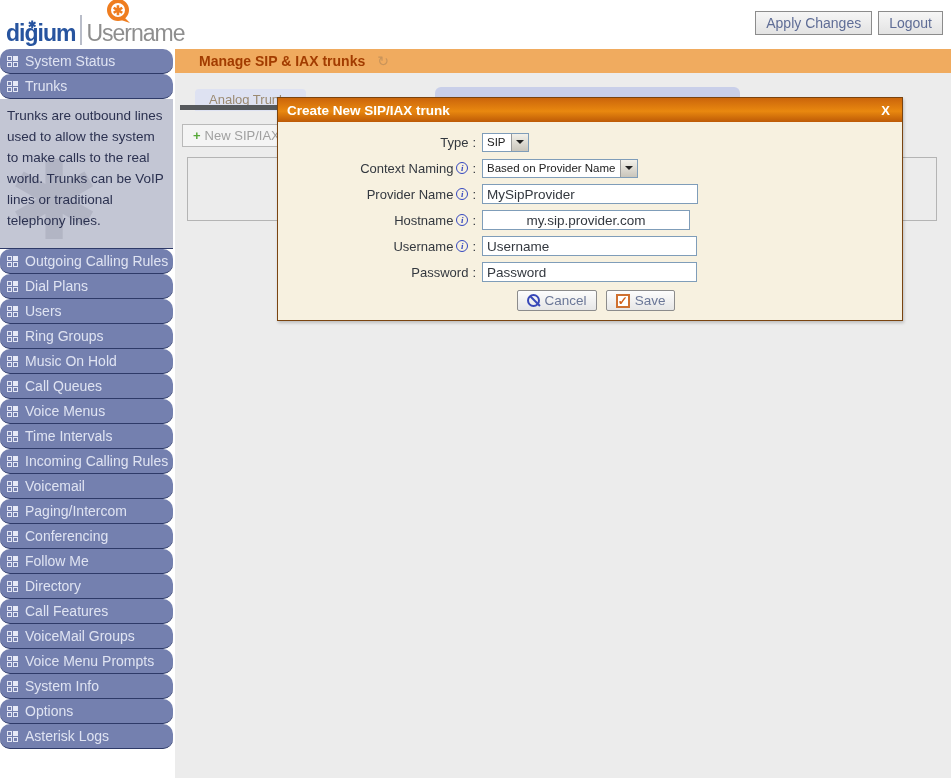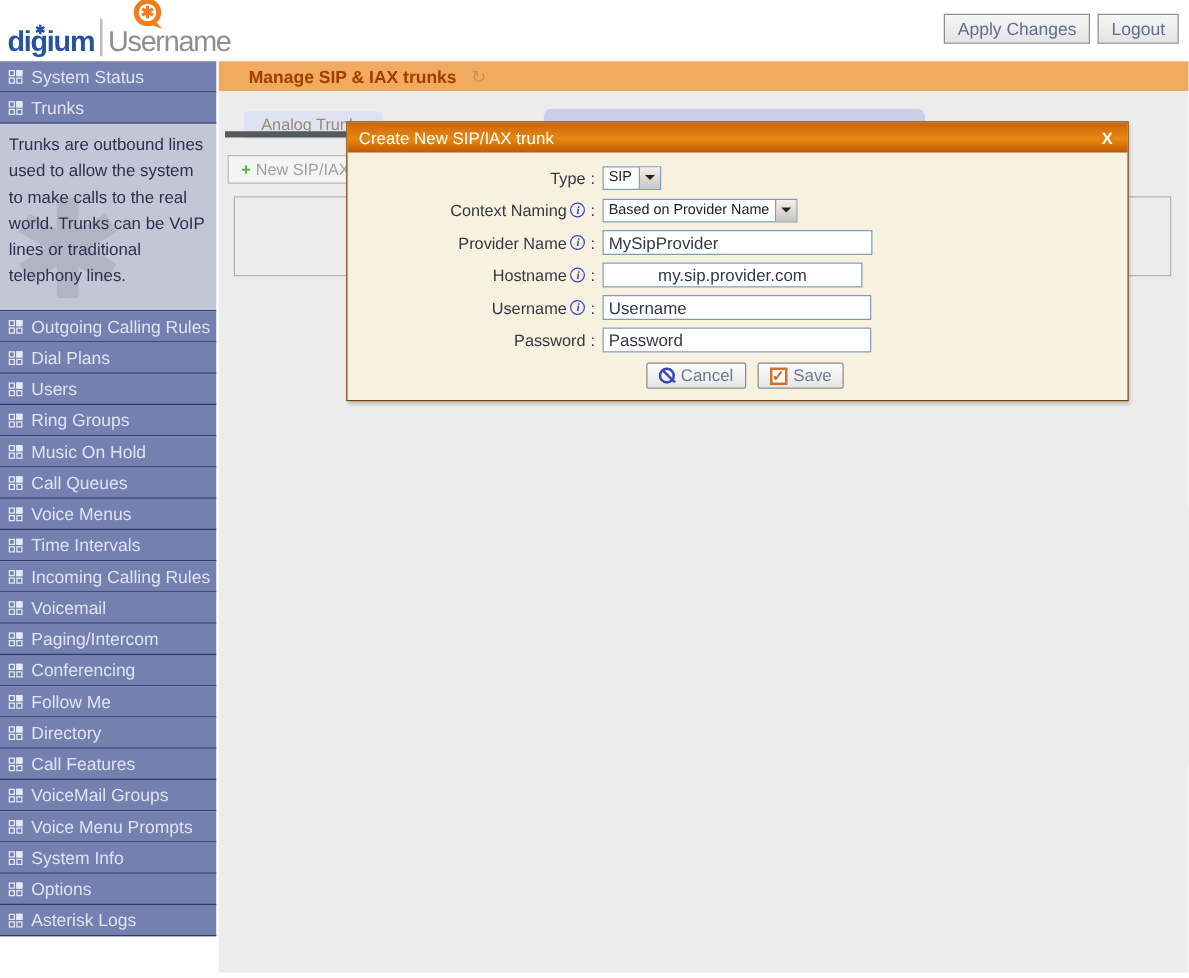--- a/index.html
+++ b/index.html
@@ -14,21 +14,21 @@
   .digium-star { position:absolute; top:-8px; left:22px; font-size:10px; color:#27549f; }
   .logo-divider { width:2px; height:30px; background:#b9bdc9; margin:0 4px 2px 5px; }
   .logo-asterisk-wrap { position:relative; padding-top:20px; }
   .asterisk-bubble { position:absolute; top:-2px; left:18px; }
   .logo-asterisk { font-size:23px; color:#8e8e8e; letter-spacing:-1px; line-height:24px; padding-bottom:2px; display:block;}
   .hdr-buttons { position:absolute; right:8px; top:11px; display:flex; gap:6px;align-items:center; }
   .hdr-btn { font-size:14px; color:#5f6d96; background:linear-gradient(#f6f6f6,#e3e3e3); border:1px solid #8c8c8c; padding:3px 10px; cursor:pointer; font-family:inherit; }
 
   
   .sidebar { position:absolute; left:0; top:49px; width:173px; }
-  .side-item { height:25px; background:#7480af; border-bottom:1px solid #2e3a68; color:#dfe3f2; font-size:14px; display:flex; align-items:center; padding-left:7px; cursor:pointer; }
+  .side-item { height:25px; background:#7480af; border-bottom:1px solid #2e3a68; color:#dfe3f2; font-size:14px; display:flex; align-items:center; padding-left:7px; cursor:pointer;border-radius:10px; }
   .side-label { margin-left:7px; white-space:nowrap; }
   .grid-icon { display:inline-grid; grid-template-columns:5px 5px; grid-template-rows:5px 5px; gap:1px; }
   .grid-icon i { width:5px; height:5px; border:1px solid #e6e9f6; }
   .grid-icon i:nth-child(2) { background:#e6e9f6; }
   .side-desc { position:relative; height:150px; background:#c3c6d4; border-bottom:1px solid #2e3a68; color:#2b3150; font-size:13.5px; line-height:1.55; padding:7px 6px 0 7px; overflow:hidden; }
   .side-desc .watermark { position:absolute; left:8px; bottom:-38px; font-size:110px; color:#b2b5c4; z-index:0; }
   .side-desc .desc-text { position:relative; z-index:1; }
 
   
   .main-titlebar { position:absolute; left:175px; top:49px; width:776px; height:24px; background:#f0ab5f; color:#a23c00; font-weight:bold; font-size:14px; line-height:24px; padding-left:24px; }
@@ -37,21 +37,21 @@
   .tab { position:absolute; left:20px; top:16px; background:#dee2f2; color:#9b8a72; font-size:13px; padding:3px 14px 4px 14px; border-radius:4px 4px 0 0; cursor:pointer; white-space:nowrap; }
   .tab-selected { position:absolute; left:260px; top:14px; width:305px; height:26px; background:#c9cfe9; border-radius:6px 6px 0 0; cursor:pointer; }
   .tab-underline { position:absolute; left:5px; top:32px; width:560px; height:5px; background:#56595c; }
   .new-btn { position:absolute; left:7px; top:51px; background:#f4f4f4; border:1px solid #b9b9b9; color:#a0a0a0; font-size:13px; padding:3px 10px; cursor:pointer; white-space:nowrap; font-family:inherit; }
   .plus-icon { color:#57a839; font-weight:bold; margin-right:4px; }
   .empty-box { position:absolute; left:12px; top:84px; width:750px; height:64px; border:1px solid #b4b4b4; }
 
   
   .modal { position:absolute; left:277px; top:97px; width:626px; background:#f7f1e0; border:1px solid #7a4410; z-index:10; box-shadow:1px 2px 3px rgba(0,0,0,0.2); }
   .modal-titlebar { height:24px; background:linear-gradient(180deg,#cb650b 0%, #e9880f 55%, #bd5a06 100%); color:#ffffff; display:flex; align-items:center; }
-  .modal-title { font-weight:normal; font-size:13.5px; padding-left:9px; flex:1; }
+  .modal-title { font-weight:bold; font-size:13.5px; padding-left:9px; flex:1; }
   .modal-close { color:#ffffff; font-weight:bold; font-size:13px; padding:0 12px; cursor:pointer; }
   .modal-body { padding:7px 0 9px 12px; }
   .form-row { display:flex; align-items:center; height:26px; }
   .form-label { width:188px; text-align:right; font-size:13px; color:#33383f; display:flex; justify-content:flex-end; align-items:center; gap:3px; }
   .colon { color:#33383f; font-size:13px; margin:0 2px 0 1px; }
   .info-icon { display:inline-block; width:12px; height:12px; border:1px solid #3447c0; border-radius:50%; color:#3447c0; font-size:9px; font-weight:bold; line-height:11px; text-align:center; font-family:"Liberation Serif", serif; font-style:italic; cursor:pointer; }
   .form-control { margin-left:4px; display:flex; align-items:center; }
   .text-input { height:20px; border:1px solid #7f9db9; font-size:13.5px; color:#33383f; padding:0 4px; font-family:inherit; background:#ffffff; }
   .w-provider { width:216px; } .w-host { width:208px;text-align:center; } .w-user { width:215px; } .w-pass { width:215px; }
   .fake-select { display:inline-flex; align-items:stretch; border:1px solid #7f9db9; background:#ffffff; height:19px; cursor:pointer; }

